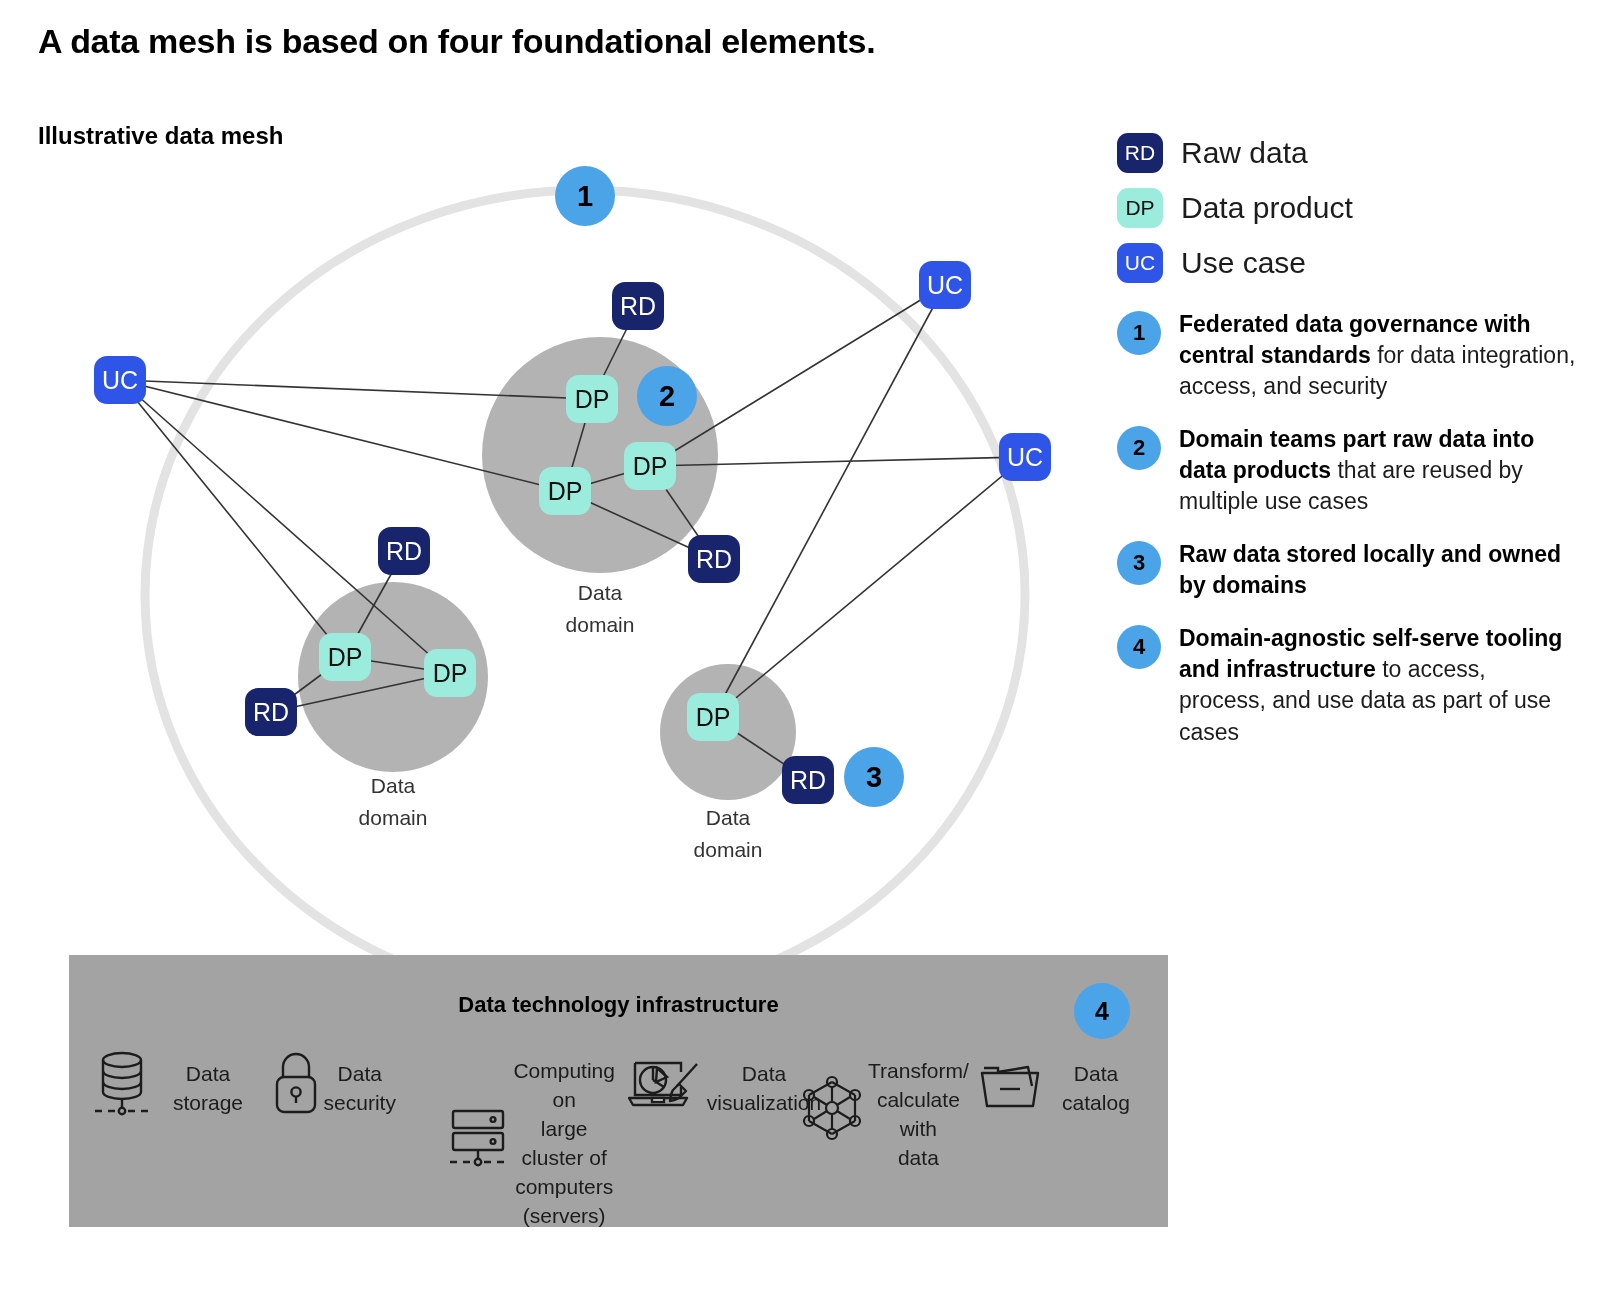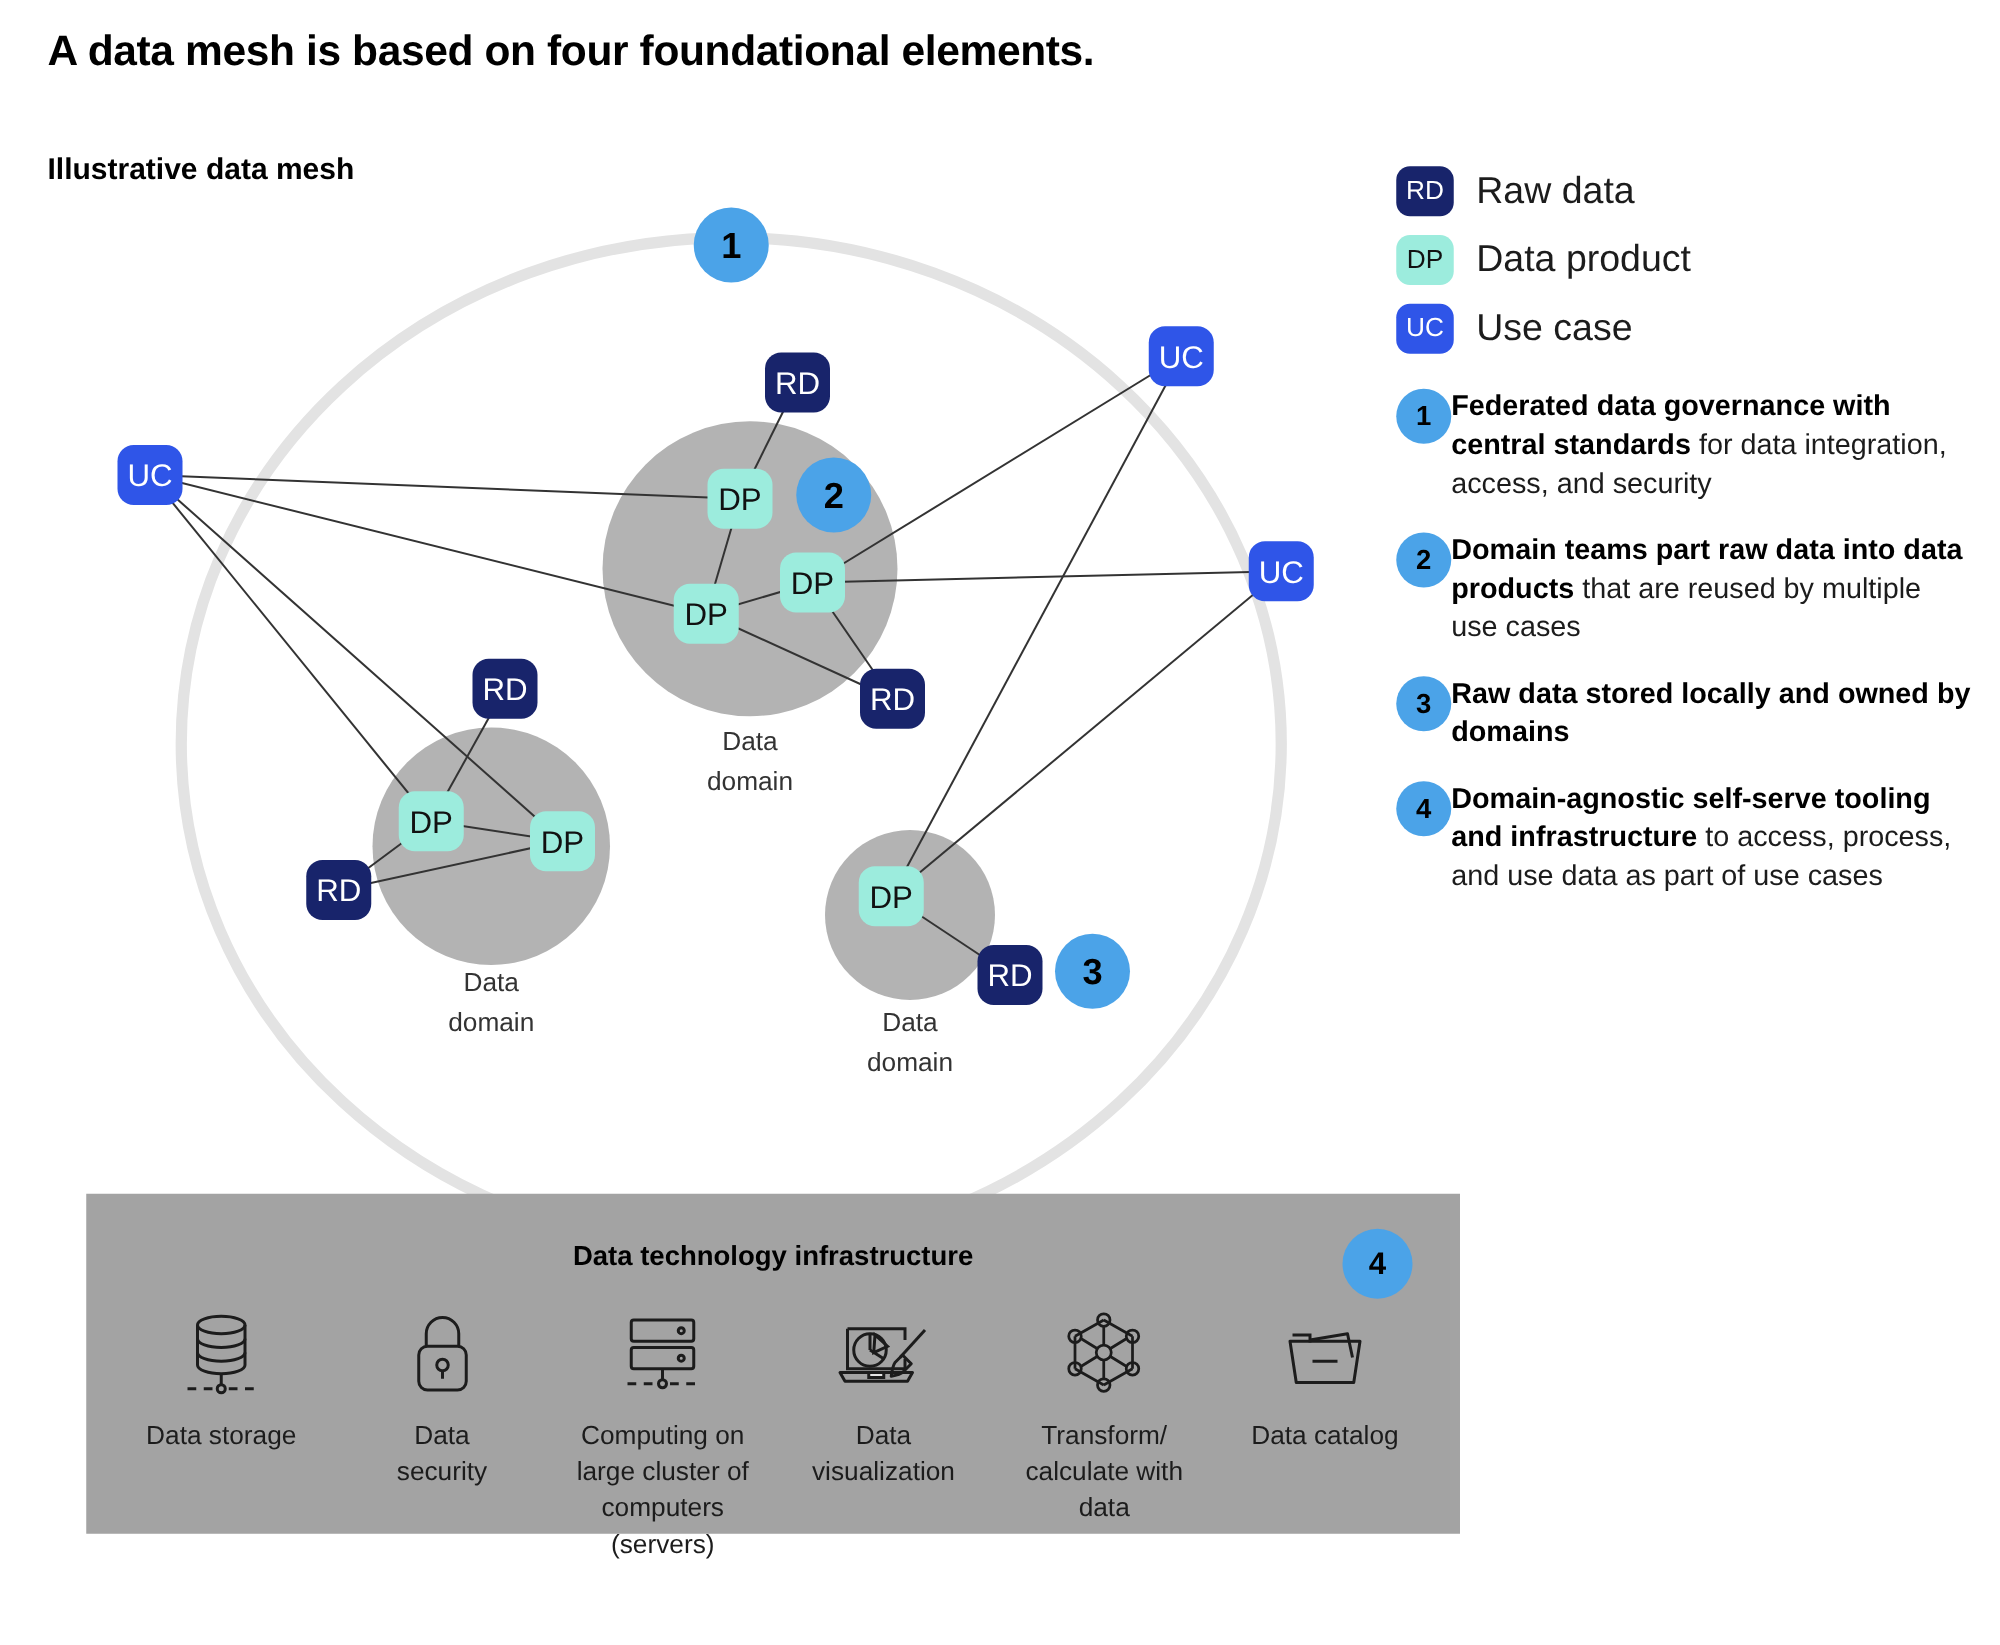--- a/index.html
+++ b/index.html
@@ -99,21 +99,22 @@
     left: 22px;
     right: 22px;
     top: 88px;
     display: flex;
     align-items: flex-start;
     justify-content: space-between;
   }
   .infra-item {
     width: 172px;
     display: flex;
-    flex-direction: column;
+    flex-direction: row;
+    align-items: center;
   }
   .infra-icon {
     height: 78px;
     display: flex;
     align-items: center;
     justify-content: center;
   }
   .infra-caption {
     margin-top: 14px;
     text-align: center;
@@ -167,21 +168,21 @@
     color: #000000;
     font-size: 22px;
     font-weight: bold;
     display: flex;
     align-items: center;
     justify-content: center;
     flex: 0 0 auto;
     margin-top: 2px;
   }
   .legend-text {
-    margin-left: 0;
+    margin-left: 18px;
     font-size: 23px;
     line-height: 1.35;
     color: #1c1c1c;
   }
   .legend-text b { font-weight: bold; color: #000000; }
 </style>
 </head>
 <body>
 
 <div class="headline">A data mesh is based on four foundational elements.</div>

